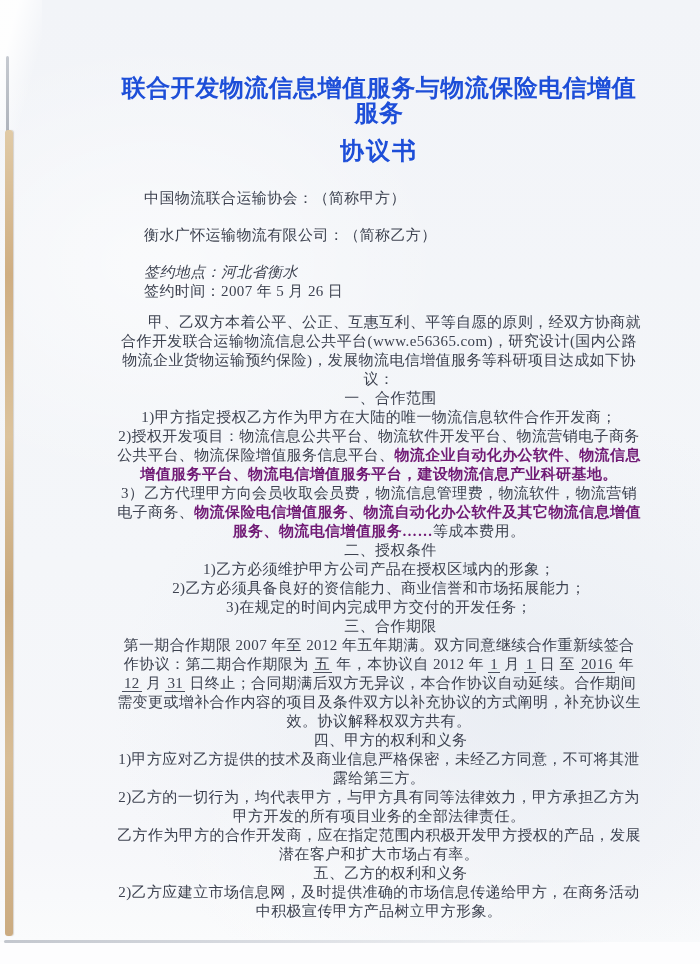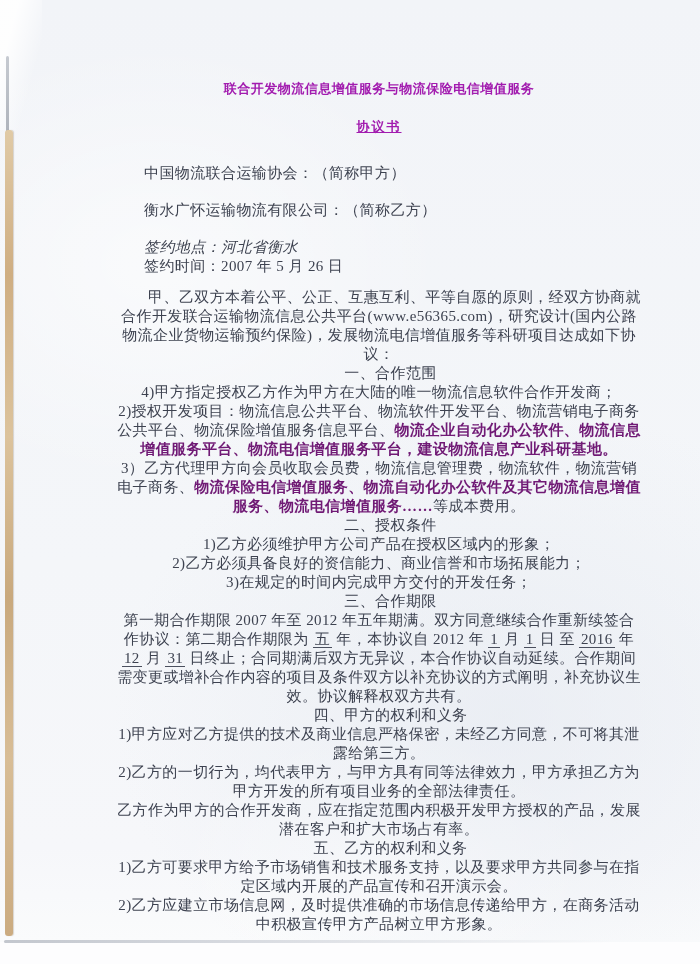--- a/index.html
+++ b/index.html
@@ -41,25 +41,25 @@
   }
 
   
   .content {
     position:absolute; left:116px; top:76px; width:526px;
     color:#3d4250;
     font-size:15px; line-height:19px;
     letter-spacing:0.4px;
   }
   .title {
-    font-size:13px; line-height:25px; font-weight:bold;
-    color:#a21caf; text-align:center; margin:0 0 13px;
+    font-size:24px; line-height:25px; font-weight:bold;
+    color:#1d4ed8; text-align:center; margin:0 0 13px;
     letter-spacing:0.5px;
   }
-  .title2 { letter-spacing:2px; margin:0 0 18px;text-decoration:underline; }
+  .title2 { letter-spacing:2px; margin:0 0 18px; }
   .intro { padding-left:28px;margin-top:25px; }
   .intro p { margin:0; }
   .party-a { margin-bottom:18px !important; }
   .party-b { margin-bottom:18px !important; }
   .sign-place { margin-bottom:0 !important;font-style:italic; }
   .sign-date { margin-bottom:12px !important; }
 
   .para { margin:0;text-align:center; }
   .para.indent { text-indent:31px; }
   .para.heading { padding-left:23px; }
@@ -83,31 +83,30 @@
     <div class="intro">
       <p class="party-a">中国物流联合运输协会：（简称甲方）</p>
       <p class="party-b">衡水广怀运输物流有限公司：（简称乙方）</p>
       <p class="sign-place">签约地点：河北省衡水</p>
       <p class="sign-date">签约时间：2007 年 5 月 26 日</p>
     </div>
 
     <div id="paras">
         <p class="para indent"><span>甲、乙双方本着公平、公正、互惠互利、平等自愿的原则，经双方协商就合作开发联合运输物流信息公共平台(www.e56365.com)，研究设计(国内公路物流企业货物运输预约保险)，发展物流电信增值服务等科研项目达成如下协议：</span></p>
         <p class="para heading"><span>一、合作范围</span></p>
-        <p class="para flush"><span>4)甲方指定授权乙方作为甲方在大陆的唯一物流信息软件合作开发商；</span></p>
+        <p class="para flush"><span>1)甲方指定授权乙方作为甲方在大陆的唯一物流信息软件合作开发商；</span></p>
         <p class="para flush"><span>2)授权开发项目：物流信息公共平台、物流软件开发平台、物流营销电子商务公共平台、物流保险增值服务信息平台、</span><span class="b">物流企业自动化办公软件、物流信息增值服务平台、物流电信增值服务平台，建设物流信息产业科研基地。</span></p>
         <p class="para flush"><span>3）乙方代理甲方向会员收取会员费，物流信息管理费，物流软件，物流营销电子商务、</span><span class="b">物流保险电信增值服务、物流自动化办公软件及其它物流信息增值服务、物流电信增值服务……</span><span>等成本费用。</span></p>
         <p class="para heading"><span>二、授权条件</span></p>
         <p class="para flush"><span>1)乙方必须维护甲方公司产品在授权区域内的形象；</span></p>
         <p class="para flush"><span>2)乙方必须具备良好的资信能力、商业信誉和市场拓展能力；</span></p>
         <p class="para flush"><span>3)在规定的时间内完成甲方交付的开发任务；</span></p>
         <p class="para heading"><span>三、合作期限</span></p>
         <p class="para flush"><span>第一期合作期限 2007 年至 2012 年五年期满。双方同意继续合作重新续签合作协议：第二期合作期限为 </span><span class="u">五</span><span> 年，本协议自 2012 年 </span><span class="u">1</span><span> 月 </span><span class="u">1</span><span> 日 至 </span><span class="u">2016</span><span> 年 </span><span class="u">12</span><span> 月 </span><span class="u">31</span><span> 日终止；合同期满后双方无异议，本合作协议自动延续。合作期间需变更或增补合作内容的项目及条件双方以补充协议的方式阐明，补充协议生效。协议解释权双方共有。</span></p>
         <p class="para heading"><span>四、甲方的权利和义务</span></p>
         <p class="para flush"><span>1)甲方应对乙方提供的技术及商业信息严格保密，未经乙方同意，不可将其泄露给第三方。</span></p>
         <p class="para flush"><span>2)乙方的一切行为，均代表甲方，与甲方具有同等法律效力，甲方承担乙方为甲方开发的所有项目业务的全部法律责任。</span></p>
         <p class="para flush"><span>乙方作为甲方的合作开发商，应在指定范围内积极开发甲方授权的产品，发展潜在客户和扩大市场占有率。</span></p>
         <p class="para heading"><span>五、乙方的权利和义务</span></p>
-        <p class="para flush"><span>1)乙方可要求甲方给予市场销售和技术服务支持，以及要求甲方共同参与在指定区域内开展的产品宣传和召开演示会。</span></p>
         <p class="para flush"><span>2)乙方应建立市场信息网，及时提供准确的市场信息传递给甲方，在商务活动中积极宣传甲方产品树立甲方形象。</span></p>
       </div>
   </div>
 </div>
 
 </body></html>

